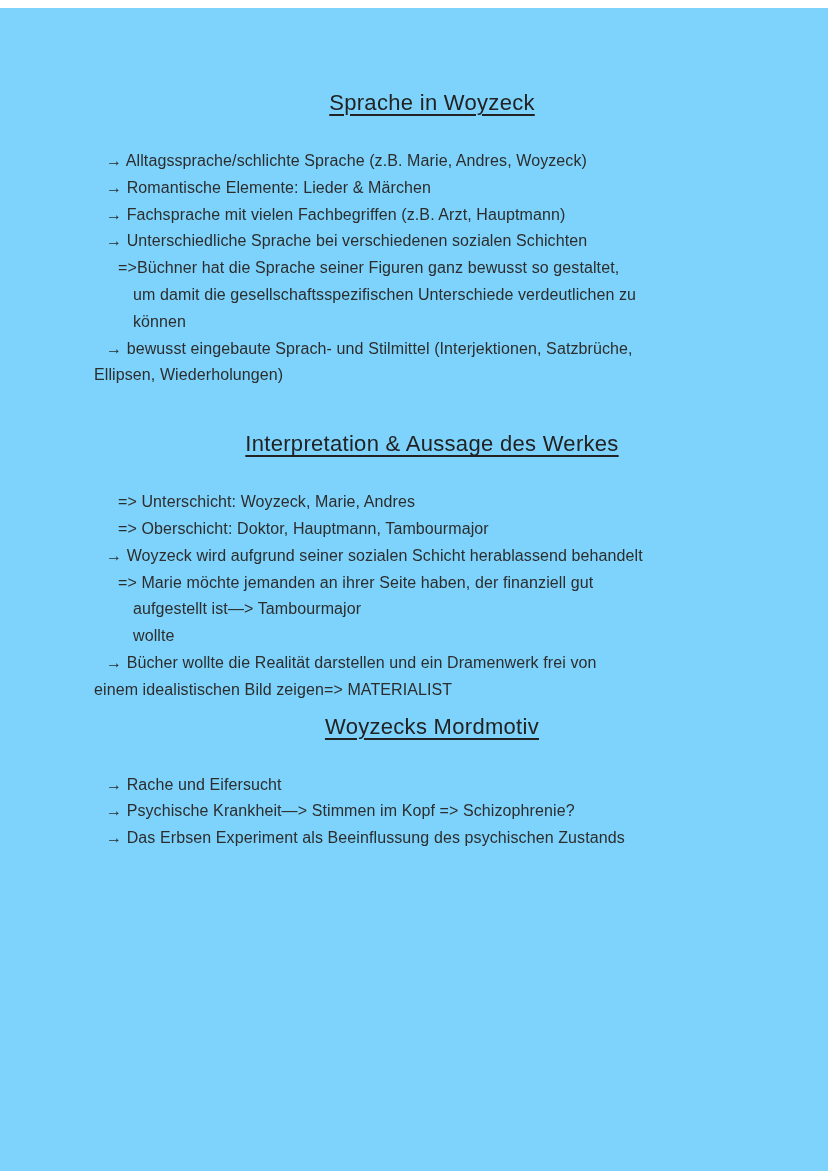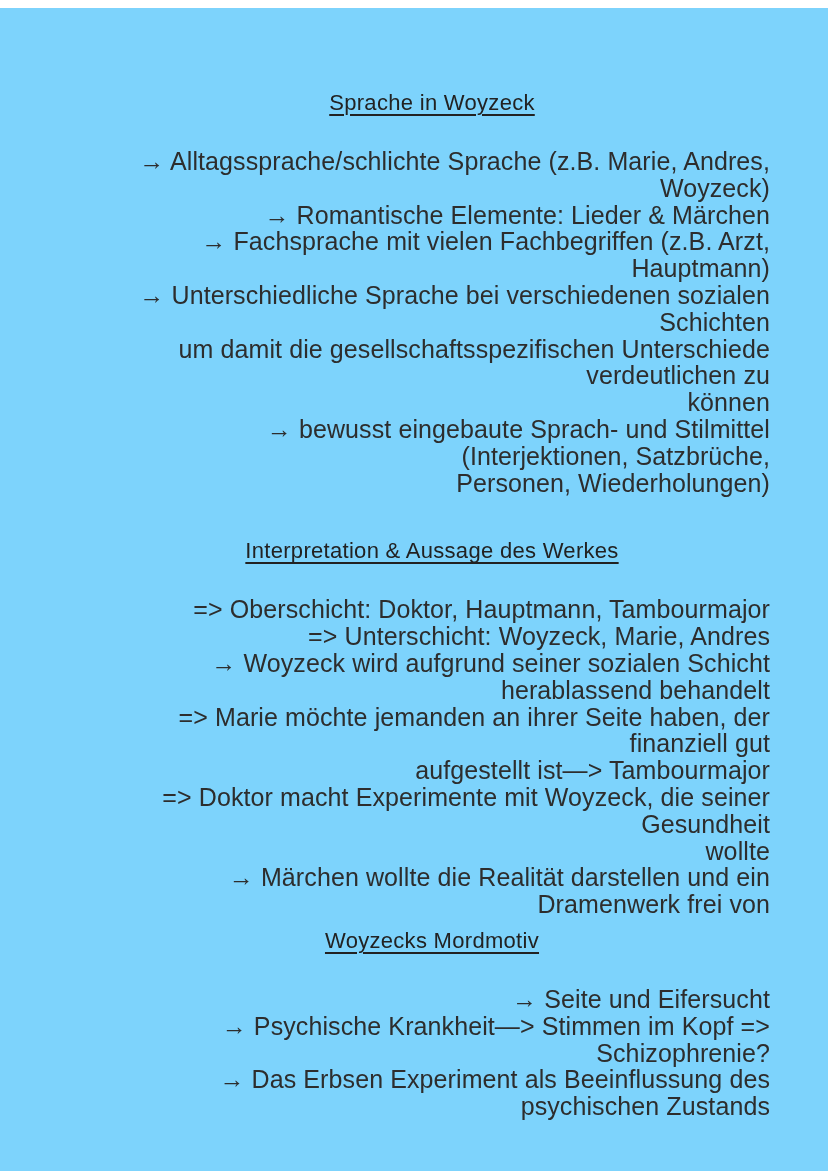--- a/index.html
+++ b/index.html
@@ -32,67 +32,67 @@
     text-underline-offset: 4px;
     color: #222222;
     margin: 0 0 30px 0;
     letter-spacing: 0.3px;
   }
   .section { margin: 0; }
   .section.sec-2 { margin-top: 40px; }
   .section.sec-3 { margin-top: 8px; }
   .line {
     margin: 0;
-    font-size: 25px;
+    font-size: 16px;
     line-height: 26.8px;
     white-space: pre-wrap;
     color: #2d2d2d;
     letter-spacing: 0.1px;
-    text-align: right;
   }
   .line.bullet  { padding-left: 12px; }
   .line.sub     { padding-left: 24px; }
   .line.subsub  { padding-left: 39px; }
   .line.cont    { padding-left: 0; }
 </style>
 </head>
 <body>
 
 <main class="page">
 
   <section class="section sec-1">
     <h2 class="section-title">Sprache in Woyzeck</h2>
     <div class="lines">
         <p class="line bullet">→ Alltagssprache/schlichte Sprache (z.B. Marie, Andres, Woyzeck)</p>
         <p class="line bullet">→ Romantische Elemente: Lieder &amp; Märchen</p>
         <p class="line bullet">→ Fachsprache mit vielen Fachbegriffen (z.B. Arzt, Hauptmann)</p>
         <p class="line bullet">→ Unterschiedliche Sprache bei verschiedenen sozialen Schichten</p>
+        <p class="line sub">=&gt;Büchner hat die Sprache seiner Figuren ganz bewusst so gestaltet,</p>
         <p class="line subsub">um damit die gesellschaftsspezifischen Unterschiede verdeutlichen zu</p>
         <p class="line subsub">können</p>
         <p class="line bullet">→ bewusst eingebaute Sprach- und Stilmittel (Interjektionen, Satzbrüche,</p>
-        <p class="line cont">Personen, Wiederholungen)</p>
+        <p class="line cont">Ellipsen, Wiederholungen)</p>
       </div>
   </section>
 
   <section class="section sec-2">
     <h2 class="section-title">Interpretation &amp; Aussage des Werkes</h2>
     <div class="lines">
+        <p class="line sub">=&gt; Unterschicht: Woyzeck, Marie, Andres</p>
         <p class="line sub">=&gt; Oberschicht: Doktor, Hauptmann, Tambourmajor</p>
-        <p class="line sub">=&gt; Unterschicht: Woyzeck, Marie, Andres</p>
         <p class="line bullet">→ Woyzeck wird aufgrund seiner sozialen Schicht herablassend behandelt</p>
         <p class="line sub">=&gt; Marie möchte jemanden an ihrer Seite haben, der finanziell gut</p>
         <p class="line subsub">aufgestellt ist—&gt; Tambourmajor</p>
-        <p class="line sub">=&gt; Doktor macht Experimente mit Woyzeck, die seiner Gesundheit</p>
         <p class="line subsub">wollte</p>
-        <p class="line bullet">→ Märchen wollte die Realität darstellen und ein Dramenwerk frei von</p>
+        <p class="line bullet">→ Bücher wollte die Realität darstellen und ein Dramenwerk frei von</p>
+        <p class="line cont">einem idealistischen Bild zeigen=&gt; MATERIALIST</p>
       </div>
   </section>
 
   <section class="section sec-3">
     <h2 class="section-title">Woyzecks Mordmotiv</h2>
     <div class="lines">
-        <p class="line bullet">→ Seite und Eifersucht</p>
+        <p class="line bullet">→ Rache und Eifersucht</p>
         <p class="line bullet">→ Psychische Krankheit—&gt; Stimmen im Kopf =&gt; Schizophrenie?</p>
         <p class="line bullet">→ Das Erbsen Experiment als Beeinflussung des psychischen Zustands</p>
       </div>
   </section>
 
 </main>
 
 </body></html>

